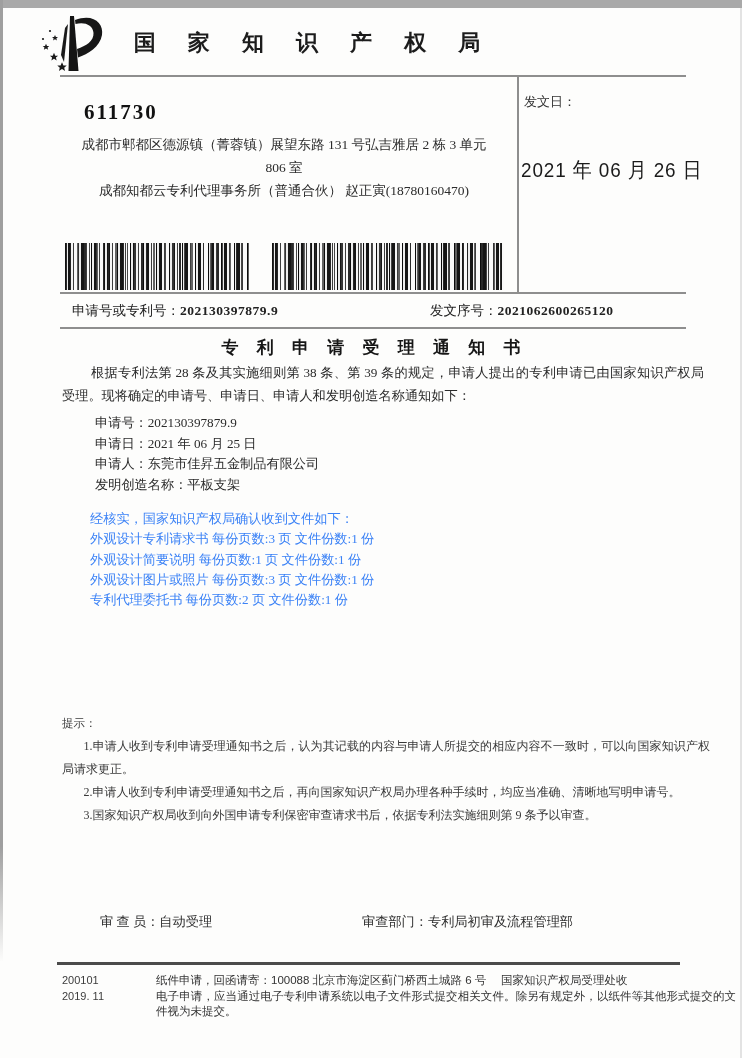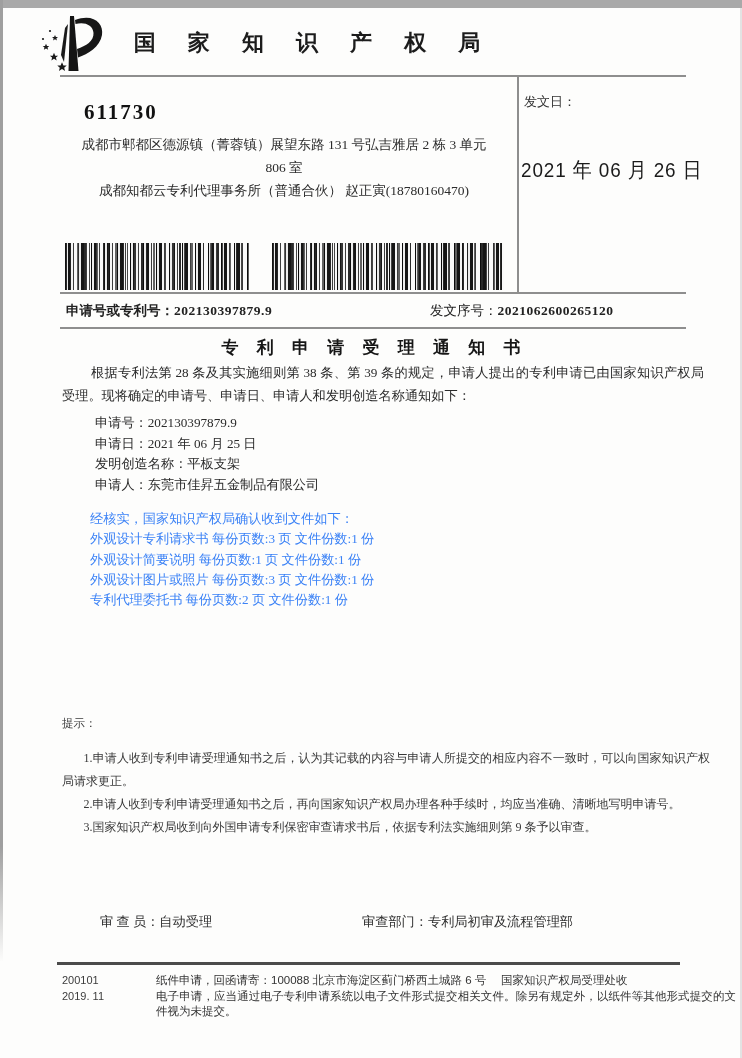--- a/index.html
+++ b/index.html
@@ -36,35 +36,35 @@
     transform:scaleX(.9);transform-origin:left top;letter-spacing:1px;white-space:nowrap;}
 
   .barcode{top:243px;height:47px;
     background-image:
       repeating-linear-gradient(90deg,rgba(20,20,20,.9) 0 2px,transparent 2px 5px,rgba(40,40,40,.85) 5px 6px,transparent 6px 12px,rgba(60,60,60,.8) 12px 14px,transparent 14px 19px),
       repeating-linear-gradient(90deg,#0c0c0c 0 1px,#ececec 1px 3px,#161616 3px 6px,#f5f5f5 6px 8px,#3d3d3d 8px 9px,#fafafa 9px 13px);}
   .barcode1{left:65px;width:184px;}
   .barcode2{left:272px;width:232px;}
 
   .ref-row{top:302px;font-size:13.5px;color:#222;white-space:nowrap;}
-  .ref-left{left:66px;font-weight:bold;}
+  .ref-left{left:72px;}
   .ref-right{left:430px;}
   .ref-row b{font-family:"Liberation Serif","DejaVu Serif",serif;letter-spacing:.5px;}
 
   .notice-title{left:0;top:336px;width:742px;text-align:center;
     font-size:17px;font-weight:700;letter-spacing:7px;color:#161616;text-indent:7px;}
 
   .body-par{left:62px;top:362px;width:642px;font-size:13.2px;line-height:22.5px;
     text-indent:2.2em;text-align:justify;color:#2a2a2a;}
   .fields{left:95px;top:413px;font-size:13.2px;line-height:20.5px;color:#2a2a2a;}
   .received{left:90px;top:509px;font-size:13.2px;line-height:20.3px;color:#3b82f6;}
 
   .tips-label{left:62px;top:716px;font-size:11.5px;color:#3a3a3a;}
   .tips{left:62px;top:735px;width:648px;font-size:12px;line-height:23px;
-    color:#383838;text-align:justify;margin-top:12px;}
+    color:#383838;text-align:justify;}
   .tips div{text-indent:1.8em;}
 
   .signoff{top:913px;font-size:13.2px;color:#2f2f2f;white-space:nowrap;}
   .examiner{left:100px;}
   .dept{left:362px;}
 
   .footer-line{left:57px;top:962px;width:623px;height:3px;background:#4b4b4b;}
   .footer-codes{left:62px;top:973px;font-size:11px;line-height:15.5px;
     font-family:"Liberation Sans","DejaVu Sans",sans-serif;color:#3c3c3c;}
   .footer-text{left:122px;top:973px;width:580px;font-size:11.5px;line-height:15.5px;
@@ -115,22 +115,22 @@
 <div class="abs ref-row ref-right"><span>发文序号：</span><b>2021062600265120</b></div>
 
 <div class="abs hline hline3"></div>
 
 <div class="abs notice-title">专 利 申 请 受 理 通 知 书</div>
 <div class="abs body-par">根据专利法第 28 条及其实施细则第 38 条、第 39 条的规定，申请人提出的专利申请已由国家知识产权局受理。现将确定的申请号、申请日、申请人和发明创造名称通知如下：</div>
 
 <div class="abs fields">
   <div><span>申请号：</span><span>202130397879.9</span></div>
   <div><span>申请日：</span><span>2021 年 06 月 25 日</span></div>
+  <div><span>申请人：</span><span>东莞市佳昇五金制品有限公司</span></div>
   <div><span>发明创造名称：</span><span>平板支架</span></div>
-  <div><span>申请人：</span><span>东莞市佳昇五金制品有限公司</span></div>
 </div>
 
 <div class="abs received">
   <div>经核实，国家知识产权局确认收到文件如下：</div>
   <div>外观设计专利请求书 每份页数:3 页  文件份数:1 份</div>
   <div>外观设计简要说明 每份页数:1 页  文件份数:1 份</div>
   <div>外观设计图片或照片 每份页数:3 页  文件份数:1 份</div>
   <div>专利代理委托书 每份页数:2 页  文件份数:1 份</div>
 </div>
 

